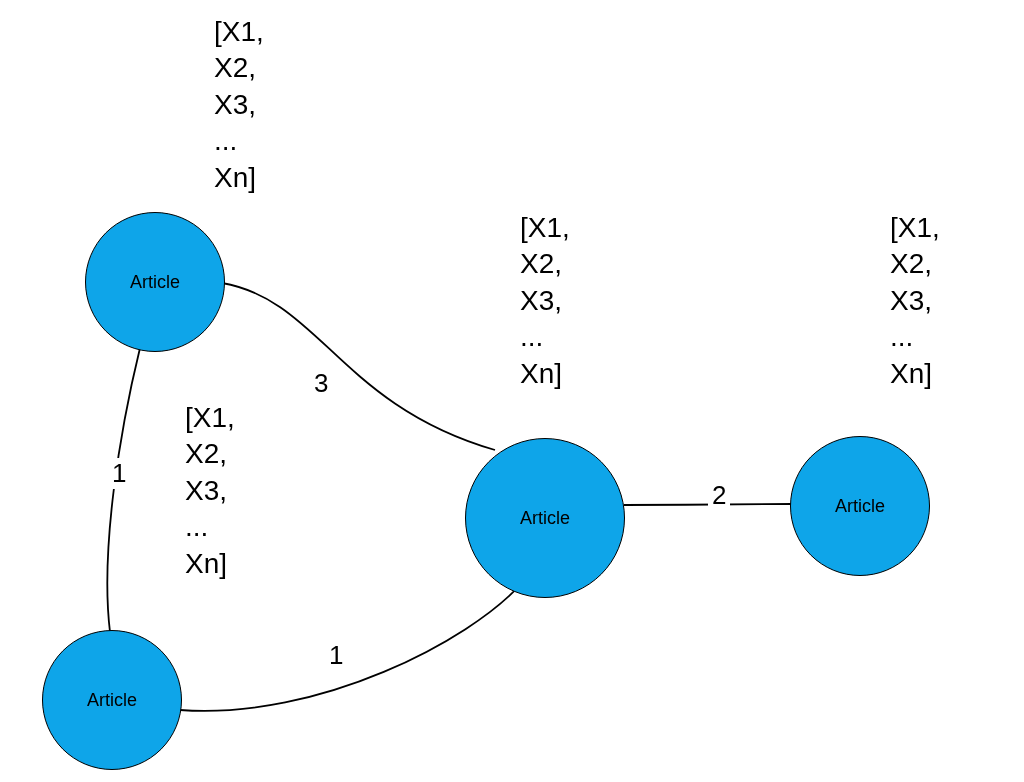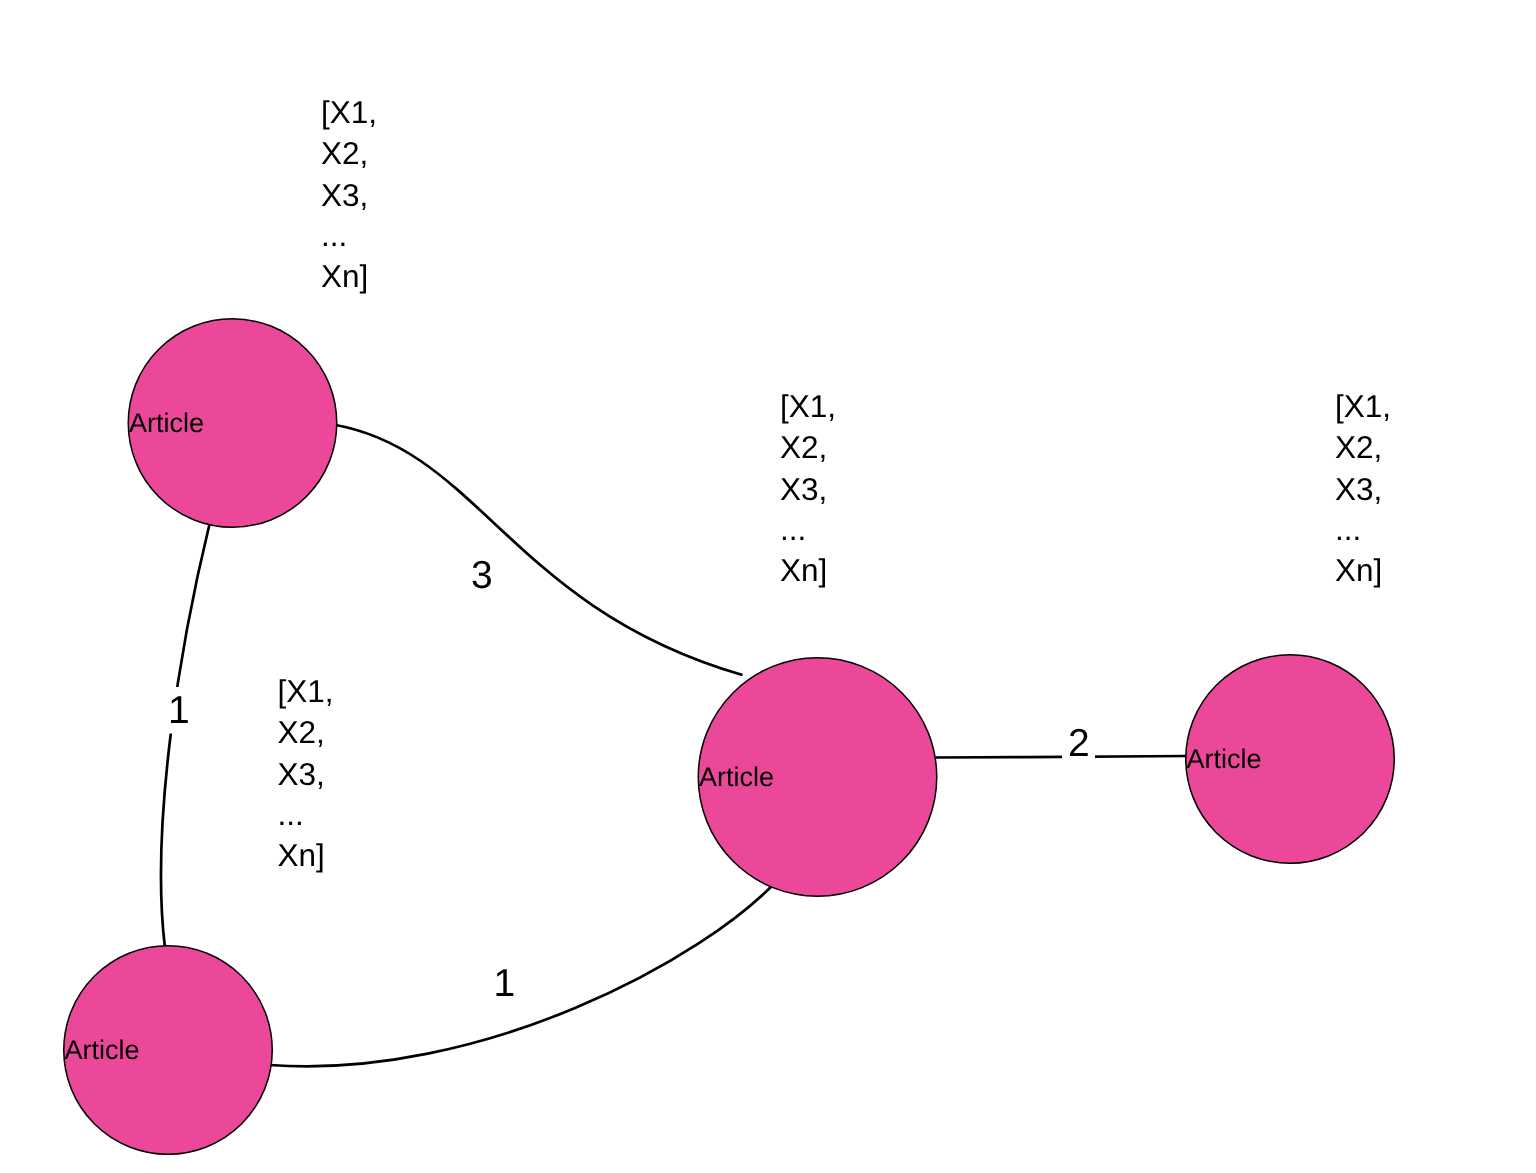--- a/index.html
+++ b/index.html
@@ -11,34 +11,34 @@
       width: 1024px;
       height: 782px;
       background: white;
       font-family: Arial, Helvetica, sans-serif;
       position: relative;
       overflow: hidden;
     }
     .node {
       position: absolute;
       border-radius: 50%;
-      background: #ec4899;
+      background: #0ea5e9;
       border: 1.5px solid #000;
       display: flex;
       align-items: center;
+      justify-content: center;
       font-size: 18px;
       color: #000;
     }
     .feature-label {
       position: absolute;
-      font-size: 21px;
+      font-size: 28px;
       color: #000;
       line-height: 1.3;
       white-space: pre;
-      margin-top: 48px;
     }
     .edge-label {
       position: absolute;
       font-size: 26px;
       color: #000;
       background: white;
       padding: 0 4px;
     }
     svg.edges {
       position: absolute;

